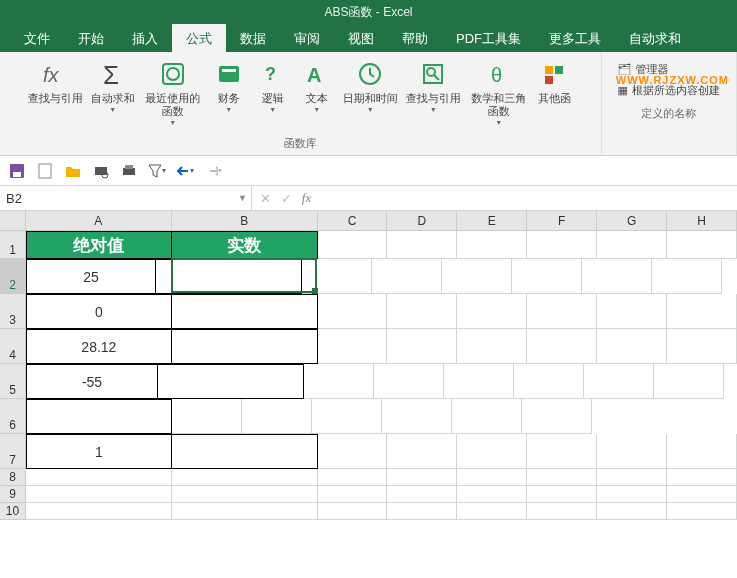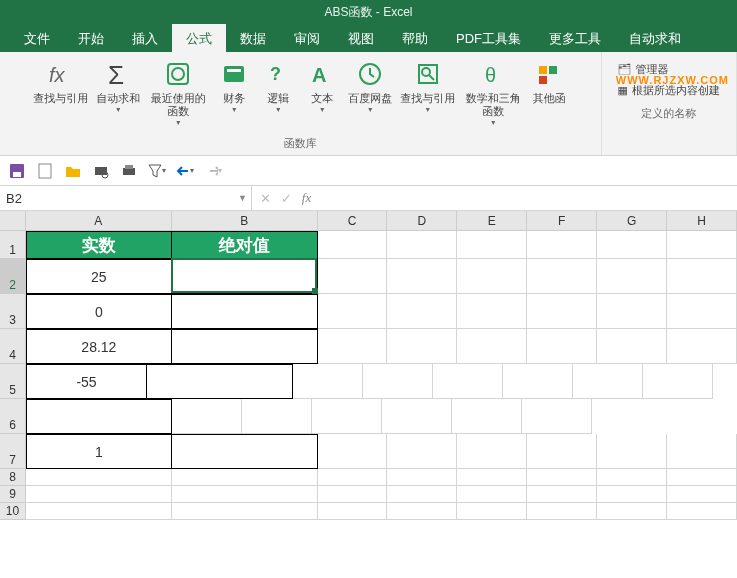--- a/index.html
+++ b/index.html
@@ -131,21 +131,21 @@
         <span class="lbl">文本</span>
           <span class="chev">▾</span>
       </div>
       <div class="rbtn">
         <div class="ico">
             <svg width="28" height="28">
               <circle cx="14" cy="14" r="10" fill="none" stroke="#2e9e5b" stroke-width="2"></circle>
               <path d="M14 8 v6 l4 3" stroke="#2e9e5b" stroke-width="2" fill="none"></path>
             </svg>
           </div>
-        <span class="lbl">百度网盘</span>
+        <span class="lbl">日期和时间</span>
           <span class="chev">▾</span>
       </div>
       <div class="rbtn">
         <div class="ico">
             <svg width="28" height="28">
               <rect x="5" y="5" width="18" height="18" fill="none" stroke="#2e9e5b" stroke-width="2"></rect>
               <circle cx="12" cy="12" r="4" fill="none" stroke="#2e9e5b" stroke-width="2"></circle>
               <path d="M15 15 l5 5" stroke="#2e9e5b" stroke-width="2"></path>
             </svg>
           </div>
@@ -260,32 +260,32 @@
       <div class="ch" style="width:146px">B</div>
       <div class="ch" style="width:70px">C</div>
       <div class="ch" style="width:70px">D</div>
       <div class="ch" style="width:70px">E</div>
       <div class="ch" style="width:70px">F</div>
       <div class="ch" style="width:70px">G</div>
       <div class="ch" style="width:70px">H</div>
     </div>
     <div class="row" style="height:28px">
       <div class="rh">1</div>
+      <div class="cell hdr tborder" style="width:146px">绝对值</div>
       <div class="cell hdr tborder" style="width:146px">实数</div>
-      <div class="cell hdr tborder" style="width:146px">绝对值</div>
       <div class="cell" style="width:70px"></div>
       <div class="cell" style="width:70px"></div>
       <div class="cell" style="width:70px"></div>
       <div class="cell" style="width:70px"></div>
       <div class="cell" style="width:70px"></div>
       <div class="cell" style="width:70px"></div>
     </div>
     <div class="row" style="height:35px">
       <div class="rh sel">2</div>
-      <div class="cell tborder" style="width:146px">25</div>
+      <div class="cell tborder" style="width:130px">25</div>
       <div class="cell tborder" style="width:146px" id="selcell"></div>
       <div class="cell" style="width:70px"></div>
       <div class="cell" style="width:70px"></div>
       <div class="cell" style="width:70px"></div>
       <div class="cell" style="width:70px"></div>
       <div class="cell" style="width:70px"></div>
       <div class="cell" style="width:70px"></div>
     </div>
     <div class="row" style="height:35px">
       <div class="rh">3</div>
@@ -304,21 +304,21 @@
       <div class="cell tborder" style="width:146px"></div>
       <div class="cell" style="width:70px"></div>
       <div class="cell" style="width:70px"></div>
       <div class="cell" style="width:70px"></div>
       <div class="cell" style="width:70px"></div>
       <div class="cell" style="width:70px"></div>
       <div class="cell" style="width:70px"></div>
     </div>
     <div class="row" style="height:35px">
       <div class="rh">5</div>
-      <div class="cell tborder" style="width:121px">-55</div>
+      <div class="cell tborder" style="width:132px">-55</div>
       <div class="cell tborder" style="width:146px"></div>
       <div class="cell" style="width:70px"></div>
       <div class="cell" style="width:70px"></div>
       <div class="cell" style="width:70px"></div>
       <div class="cell" style="width:70px"></div>
       <div class="cell" style="width:70px"></div>
       <div class="cell" style="width:70px"></div>
     </div>
     <div class="row" style="height:35px">
       <div class="rh">6</div>

